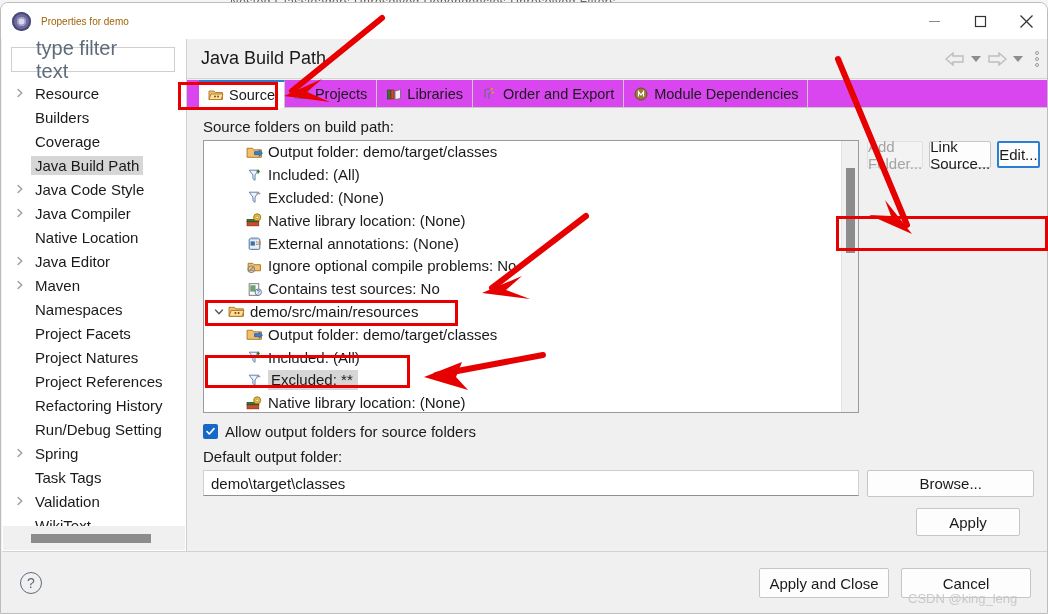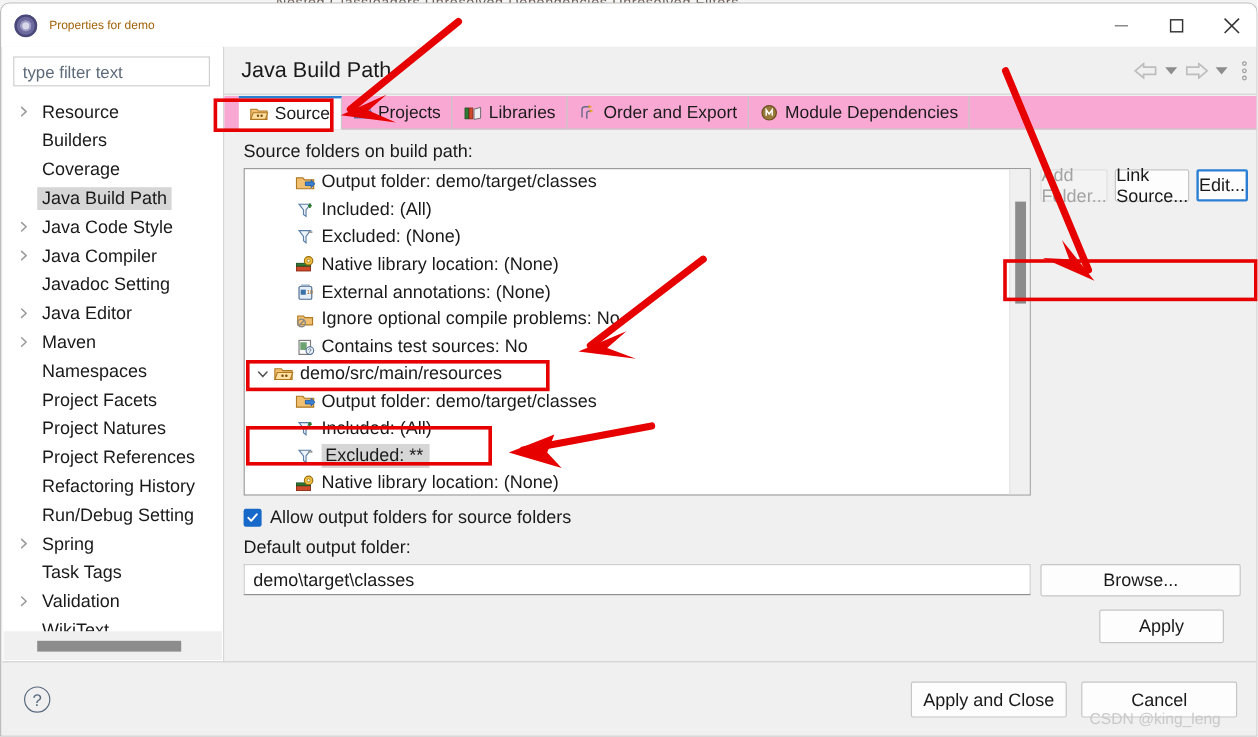--- a/index.html
+++ b/index.html
@@ -64,22 +64,22 @@
 
   
   .left-panel {
     position: absolute; left: 1px; top: 36px; width: 184px; height: 512px;
     background: #ffffff;
   }
   .filter-wrap { padding: 8px 9px 0 9px; }
   .filter-box {
     width: 164px; height: 25px;
     border: 1px solid #cfcfcf; background: #fff;
-    display: flex; align-items: center; padding: 0 7px;
-    font-size: 14px; color: #5d6b7a;
+    display: flex; align-items: center; padding: 0 24px;
+    font-size: 20px; color: #5d6b7a;
   }
   .tree { margin-top: 9px; }
   .tree-item {
     height: 24px; display: flex; align-items: center;
     padding-left: 13px; font-size: 15px; color: #1a1a1a;
     white-space: nowrap;
   }
   .tree-item .twisty {
     width: 16px; flex: 0 0 16px; color: #9a9a9a; font-size: 12px;
     display: flex; align-items: center; justify-content: flex-start;
@@ -118,21 +118,21 @@
   }
   .head-nav .navbtn { display: flex; align-items: center; }
   .caret { width: 0; height: 0; border-left: 5px solid transparent; border-right: 5px solid transparent; border-top: 6px solid #8d8d8d; }
   .dots { display: flex; flex-direction: column; gap: 2px; margin-left: 6px; }
   .dots i { width: 4px; height: 4px; border-radius: 50%; border: 1px solid #9b9b9b; display: block; }
 
   
   .tabbar {
     position: relative; height: 28px; margin-top: 1px;
     display: flex; align-items: flex-end; padding-left: 12px;
-    border-bottom: 1px solid #c8c8c8; background: #f9a8d4;
+    border-bottom: 1px solid #c8c8c8; background: #d946ef;
   }
   .tab {
     height: 27px; display: flex; align-items: center; gap: 5px;
     padding: 0 9px; font-size: 14.5px; color: #1a1a1a;
     border-right: 1px solid #c8c8c8; position: relative;
   }
   .tab.active {
     background: #ffffff;
     border-top: 2px solid #2a7fd4;
     border-right: 1px solid #c8c8c8;
@@ -296,21 +296,21 @@
           <div class="tree-item">
             <span class="twisty">
               <svg width="10" height="10" viewBox="0 0 10 10">
                 <path d="M3 1.5 L6.8 5 L3 8.5" fill="none" stroke="#9a9a9a" stroke-width="1.3" stroke-linecap="round" stroke-linejoin="round"></path>
               </svg>
             </span>
             <span class="lbl">Java Compiler</span>
           </div>
           <div class="tree-item">
             <span class="twisty"></span>
-            <span class="lbl">Javadoc Setting</span>
+            <span class="lbl">Native Location</span>
           </div>
           <div class="tree-item">
             <span class="twisty">
               <svg width="10" height="10" viewBox="0 0 10 10">
                 <path d="M3 1.5 L6.8 5 L3 8.5" fill="none" stroke="#9a9a9a" stroke-width="1.3" stroke-linecap="round" stroke-linejoin="round"></path>
               </svg>
             </span>
             <span class="lbl">Java Editor</span>
           </div>
           <div class="tree-item">

